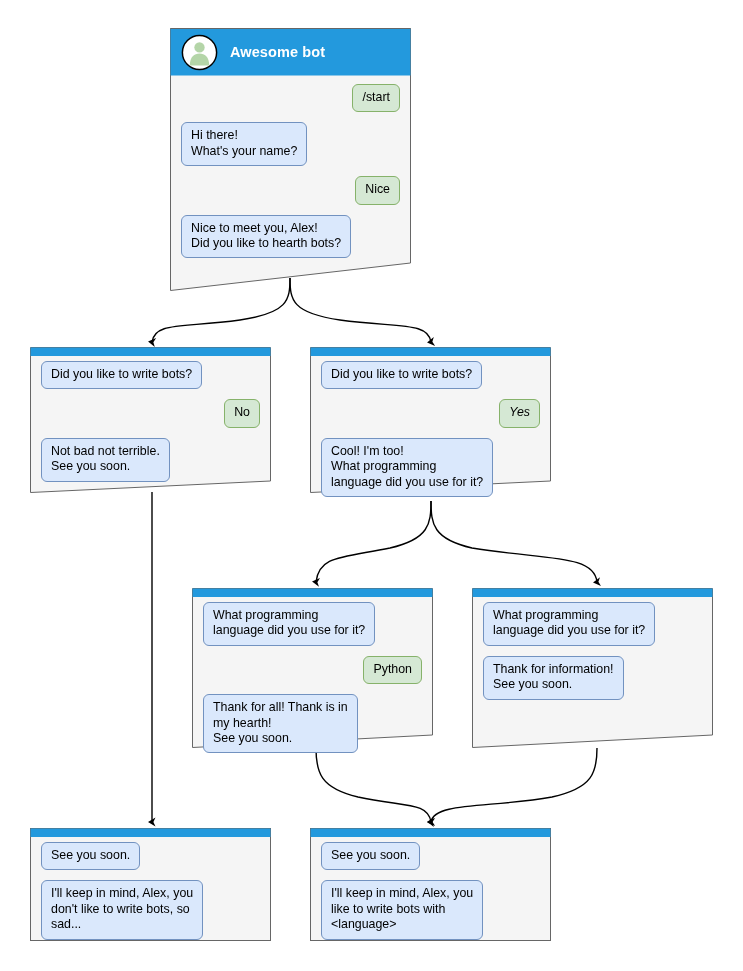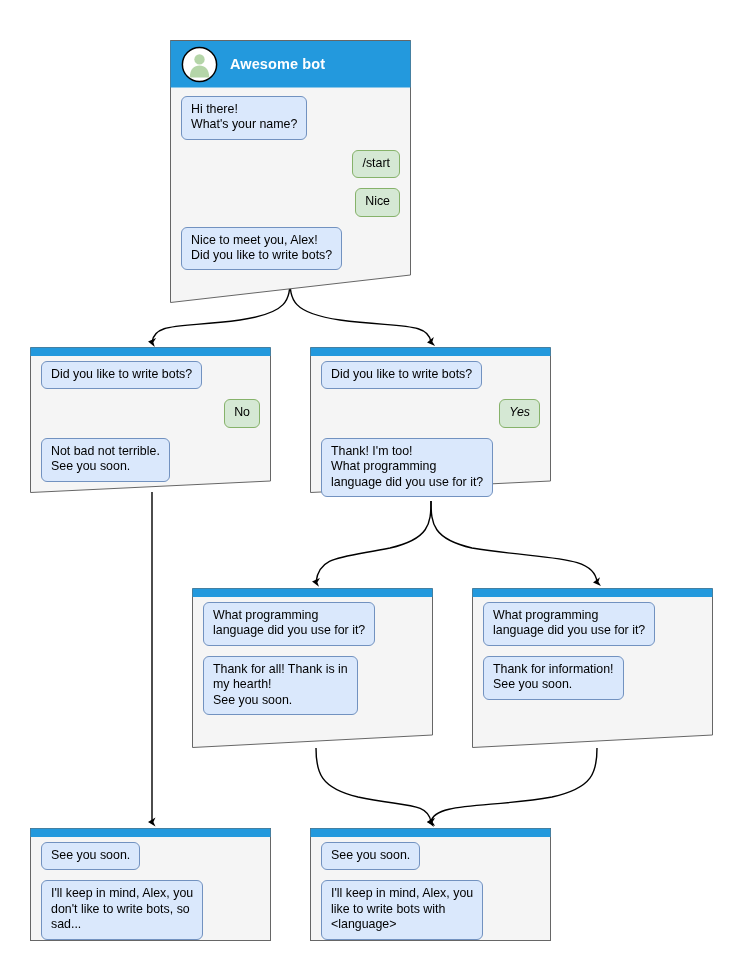--- a/index.html
+++ b/index.html
@@ -127,51 +127,51 @@
 
     <path d="M431,501 C431,524 433,539 472,548 C545,560 594,554 597,582" fill="none" stroke="#000000" stroke-width="1.4" marker-end="url(#arrow)"></path>
 
     <path d="M152,492 L152,822" fill="none" stroke="#000000" stroke-width="1.4" marker-end="url(#arrow)"></path>
 
     <path d="M316,748 C316,772 320,788 358,797 C405,807 428,802 431,822" fill="none" stroke="#000000" stroke-width="1.4" marker-end="url(#arrow)"></path>
 
     <path d="M597,748 C597,772 593,788 552,797 C490,808 434,802 431,822" fill="none" stroke="#000000" stroke-width="1.4" marker-end="url(#arrow)"></path>
   </svg>
 
-  <div class="card" style="left:170px; top:40px; width:241px; height:263px;">
+  <div class="card" style="left:170px; top:28px; width:241px; height:263px;">
     <svg class="card-shape" viewBox="0 0 241 263" preserveAspectRatio="none">
 
       <path d="M0.5,0.5 L240.5,0.5 L240.5,235 L0.5,262.5 Z" fill="#f5f5f5" stroke="#666666" stroke-width="1"></path>
       <rect x="0.5" y="0.5" width="240" height="47" fill="#2399dd" stroke="none"></rect>
       <path d="M0.5,0.5 L240.5,0.5" stroke="#666666" stroke-width="1" fill="none"></path>
     </svg>
 
     <div class="titlebar">
       <svg class="avatar" viewBox="0 0 40 40">
         <circle cx="20" cy="20" r="18.5" fill="#ffffff" stroke="#000000" stroke-width="1.6"></circle>
         <circle cx="20" cy="14.5" r="5.6" fill="#b4d5a8"></circle>
         <path d="M9.5,34 C9.5,24.5 14.5,21 20,21 C25.5,21 30.5,24.5 30.5,34 Z" fill="#b4d5a8"></path>
       </svg>
       <div class="bot-title">Awesome bot</div>
     </div>
 
     <div class="msgs" style="top:56px; padding:0 11px;">
+      <div class="row right" style="margin-bottom:10px;">
+        <div class="bubble user">/start</div>
+      </div>
       <div class="row left" style="margin-bottom:10px;">
         <div class="bubble bot">Hi there!
 What's your name?</div>
       </div>
       <div class="row right" style="margin-bottom:10px;">
-        <div class="bubble user">/start</div>
-      </div>
-      <div class="row right" style="margin-bottom:10px;">
         <div class="bubble user">Nice</div>
       </div>
       <div class="row left">
         <div class="bubble bot">Nice to meet you, Alex!
-Did you like to write bots?</div>
+Did you like to hearth bots?</div>
       </div>
     </div>
   </div>
 
   <div class="card" style="left:30px; top:347px; width:241px; height:146px;">
     <svg class="card-shape" viewBox="0 0 241 146" preserveAspectRatio="none">
       <path d="M0.5,0.5 L240.5,0.5 L240.5,134 L0.5,145.5 Z" fill="#f5f5f5" stroke="#666666" stroke-width="1"></path>
       <rect x="0.5" y="0.5" width="240" height="8.5" fill="#2399dd" stroke="none"></rect>
     </svg>
     <div class="msgs" style="top:14px; padding:0 11px;">
@@ -194,37 +194,40 @@
       <rect x="0.5" y="0.5" width="240" height="8.5" fill="#2399dd" stroke="none"></rect>
     </svg>
     <div class="msgs" style="top:14px; padding:0 11px;">
       <div class="row left" style="margin-bottom:10px;">
         <div class="bubble bot">Did you like to write bots?</div>
       </div>
       <div class="row right" style="margin-bottom:10px;font-style:italic;">
         <div class="bubble user">Yes</div>
       </div>
       <div class="row left">
-        <div class="bubble bot">Thank! I'm too!
+        <div class="bubble bot">Cool! I'm too!
 What programming
 language did you use for it?</div>
       </div>
     </div>
   </div>
 
   <div class="card" style="left:192px; top:588px; width:241px; height:160px;">
     <svg class="card-shape" viewBox="0 0 241 160" preserveAspectRatio="none">
       <path d="M0.5,0.5 L240.5,0.5 L240.5,147 L0.5,159.5 Z" fill="#f5f5f5" stroke="#666666" stroke-width="1"></path>
       <rect x="0.5" y="0.5" width="240" height="8.5" fill="#2399dd" stroke="none"></rect>
     </svg>
     <div class="msgs" style="top:14px; padding:0 11px;">
       <div class="row left" style="margin-bottom:10px;">
         <div class="bubble bot">What programming
 language did you use for it?</div>
       </div>
+      <div class="row right" style="margin-bottom:10px;">
+        <div class="bubble user">Python</div>
+      </div>
       <div class="row left">
         <div class="bubble bot">Thank for all! Thank is in
 my hearth!
 See you soon.</div>
       </div>
     </div>
   </div>
 
   <div class="card" style="left:472px; top:588px; width:241px; height:160px;">
     <svg class="card-shape" viewBox="0 0 241 160" preserveAspectRatio="none">

